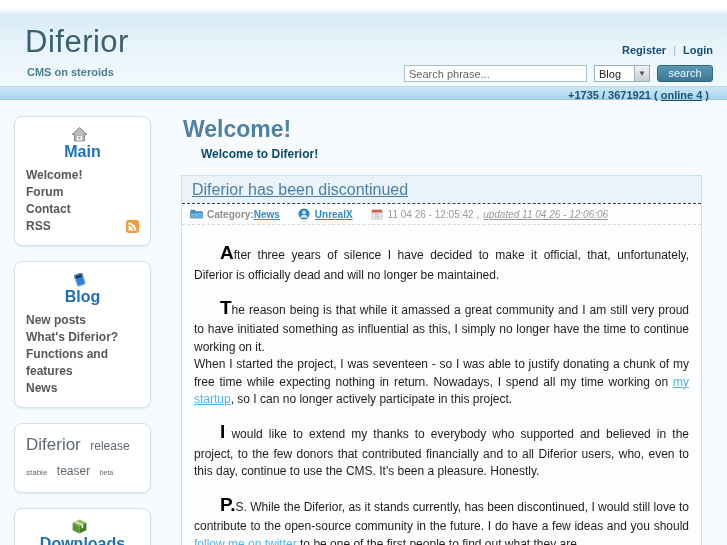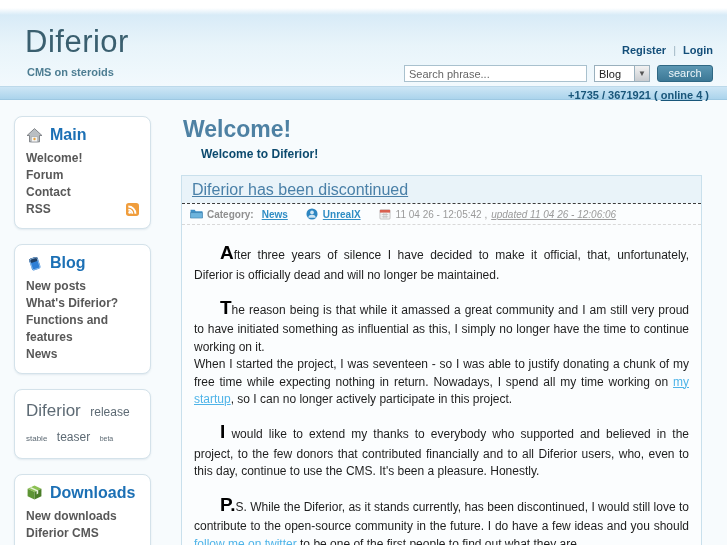--- a/index.html
+++ b/index.html
@@ -35,41 +35,41 @@
   .statsbar a { color:#19567a; text-decoration:underline; cursor:pointer; }
 
   
   .content { display:flex; padding:16px 0 0 14px; }
   .sidebar { width:137px; flex:none; margin-right:30px; }
   .maincol { width:521px; flex:none; }
 
   
   .sbox { background:#fff; border:1px solid #d4e2ea; border-radius:8px; padding:9px 11px 10px;
     margin-bottom:15px; box-shadow:0 1px 2px rgba(70,110,140,0.12); }
-  .sbox-head { display:flex; align-items:center; margin-bottom:6px; }
+  .sbox-head { display:flex; align-items:center; margin-bottom:6px;flex-direction:column; }
   .sbox-head .icon { width:17px; height:17px; margin-right:7px; flex:none; }
   .sbox-title { font-size:16px; font-weight:bold; color:#1c70b5; cursor:pointer; }
   .sitem { display:flex; align-items:center; font-size:12px; font-weight:bold; color:#585858;
     line-height:17px; cursor:pointer; }
   .sitem .rss-right { margin-left:auto; width:13px; height:13px; }
   .tagbox { background:#fff; border:1px solid #d4e2ea; border-radius:8px; padding:8px 11px 10px;
     margin-bottom:15px; box-shadow:0 1px 2px rgba(70,110,140,0.12); color:#5d6a74; line-height:1.5; }
   .tagbox span { cursor:pointer; margin-right:5px; }
   .tag-xl { font-size:17px; } .tag-md { font-size:12px; } .tag-sm { font-size:8px; } .tag-xs { font-size:7px; }
 
   
   .page-title { font-size:23px; font-weight:bold; color:#4e81a3; margin:0 0 4px 2px; }
   .page-sub { font-size:12px; font-weight:bold; color:#0c4a6e; margin-left:20px; }
   .post { border:1px solid #c9e0ec; background:#fbfdfe; margin-top:14px; }
   .post-titlebar { background:#e9f3f9; padding:5px 10px 4px; }
   .post-title { font-size:16px; color:#4a80a8; text-decoration:underline; cursor:pointer; }
   .post-meta { display:flex; align-items:center; padding:4px 8px 3px; border-top:1px dashed #3c3c3c;
     border-bottom:1px dashed #d9d9d9; font-size:10px; }
   .post-meta .icon { width:13px; height:13px; margin-right:4px; flex:none; }
-  .meta-label { color:#8f8f8f; font-weight:bold; margin-right:8px; }
+  .meta-label { color:#8f8f8f; font-weight:bold; margin-right:0; }
   .meta-link { color:#2f8dc4; font-weight:bold; text-decoration:underline; cursor:pointer; margin-right:18px; }
   .meta-date { color:#9a9a9a; }
   .meta-updated { color:#9a9a9a; font-style:italic; text-decoration:underline; margin-left:4px; }
   .post-body { padding:4px 12px 2px; }
   .post-body p { font-size:12px; color:#1e1e1e; line-height:1.45; text-align:justify; text-indent:26px;
     margin:10px 0; }
   .post-body p::first-letter { font-size:19px; font-weight:bold; color:#000; }
   .prewrap { white-space:pre-wrap; }
   .post-body a { color:#4fb4e8; text-decoration:underline; cursor:pointer; }
 </style>

